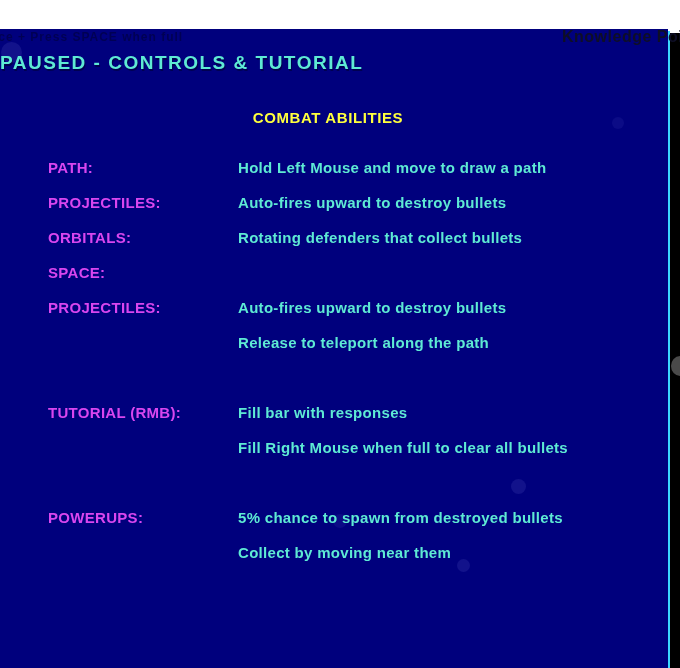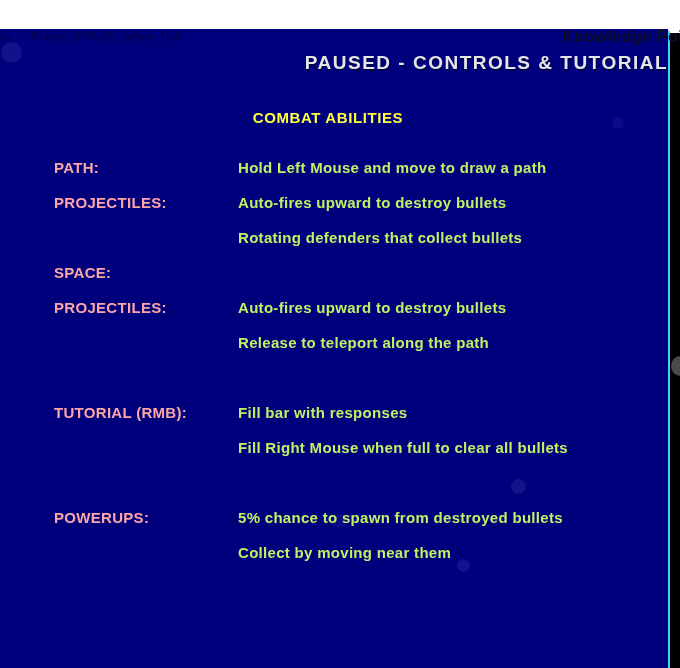--- a/index.html
+++ b/index.html
@@ -43,22 +43,22 @@
     background: rgba(80, 80, 190, 0.22);
   }
   .p1 { left: 1px;  top: 13px;  width: 21px; height: 21px; }
   .p2 { left: 511px; top: 450px; width: 15px; height: 15px; }
   .p3 { left: 457px; top: 530px; width: 13px; height: 13px; }
   .p4 { left: 333px; top: 485px; width: 14px; height: 14px; background: rgba(80,80,190,0.14); }
   .p5 { left: 612px; top: 88px;  width: 12px; height: 12px; background: rgba(80,80,190,0.14); }
 
   .pause-title {
     position: absolute; left: 0; top: 23px;
-    width: 668px; text-align: right;
-    color: #e5e5e5;
+    width: 668px; text-align: left;
+    color: #5eead4;
     font-size: 19px; font-weight: 800;
     letter-spacing: 1.5px;
     text-shadow: 1px 2px 0 rgba(0,0,0,0.35);
     white-space: nowrap;
   }
   .section-heading {
     position: absolute; left: -6px; top: 80px;
     width: 668px; text-align: center;
     color: #ffff3d;
     font-size: 15px; font-weight: bold;
@@ -71,26 +71,26 @@
     width: 668px;
   }
   .row {
     position: relative;
     height: 35px; line-height: 35px;
     font-size: 15px; font-weight: bold;
     letter-spacing: 0.3px;
     white-space: nowrap;
   }
   .row .lbl {
-    position: absolute; left: 54px;
-    color: #fca5a5;
+    position: absolute; left: 48px;
+    color: #d946ef;
   }
   .row .desc {
     position: absolute; left: 238px;
-    color: #bef264;
+    color: #5eead4;
   }
 
   
   .accent-line {
     position: absolute; left: 668px; top: 31px;
     width: 2px; height: 637px;
     background: #3cd6ff;
     z-index: 4;
   }
   .scroll-track {
@@ -131,20 +131,21 @@
   <div class="rows">
     <div class="row">
       <span class="lbl">PATH:</span>
       <span class="desc">Hold Left Mouse and move to draw a path</span>
     </div>
     <div class="row">
       <span class="lbl">PROJECTILES:</span>
       <span class="desc">Auto-fires upward to destroy bullets</span>
     </div>
     <div class="row">
+      <span class="lbl">ORBITALS:</span>
       <span class="desc">Rotating defenders that collect bullets</span>
     </div>
     <div class="row">
       <span class="lbl">SPACE:</span>
     </div>
     <div class="row">
       <span class="lbl">PROJECTILES:</span>
       <span class="desc">Auto-fires upward to destroy bullets</span>
     </div>
     <div class="row">

